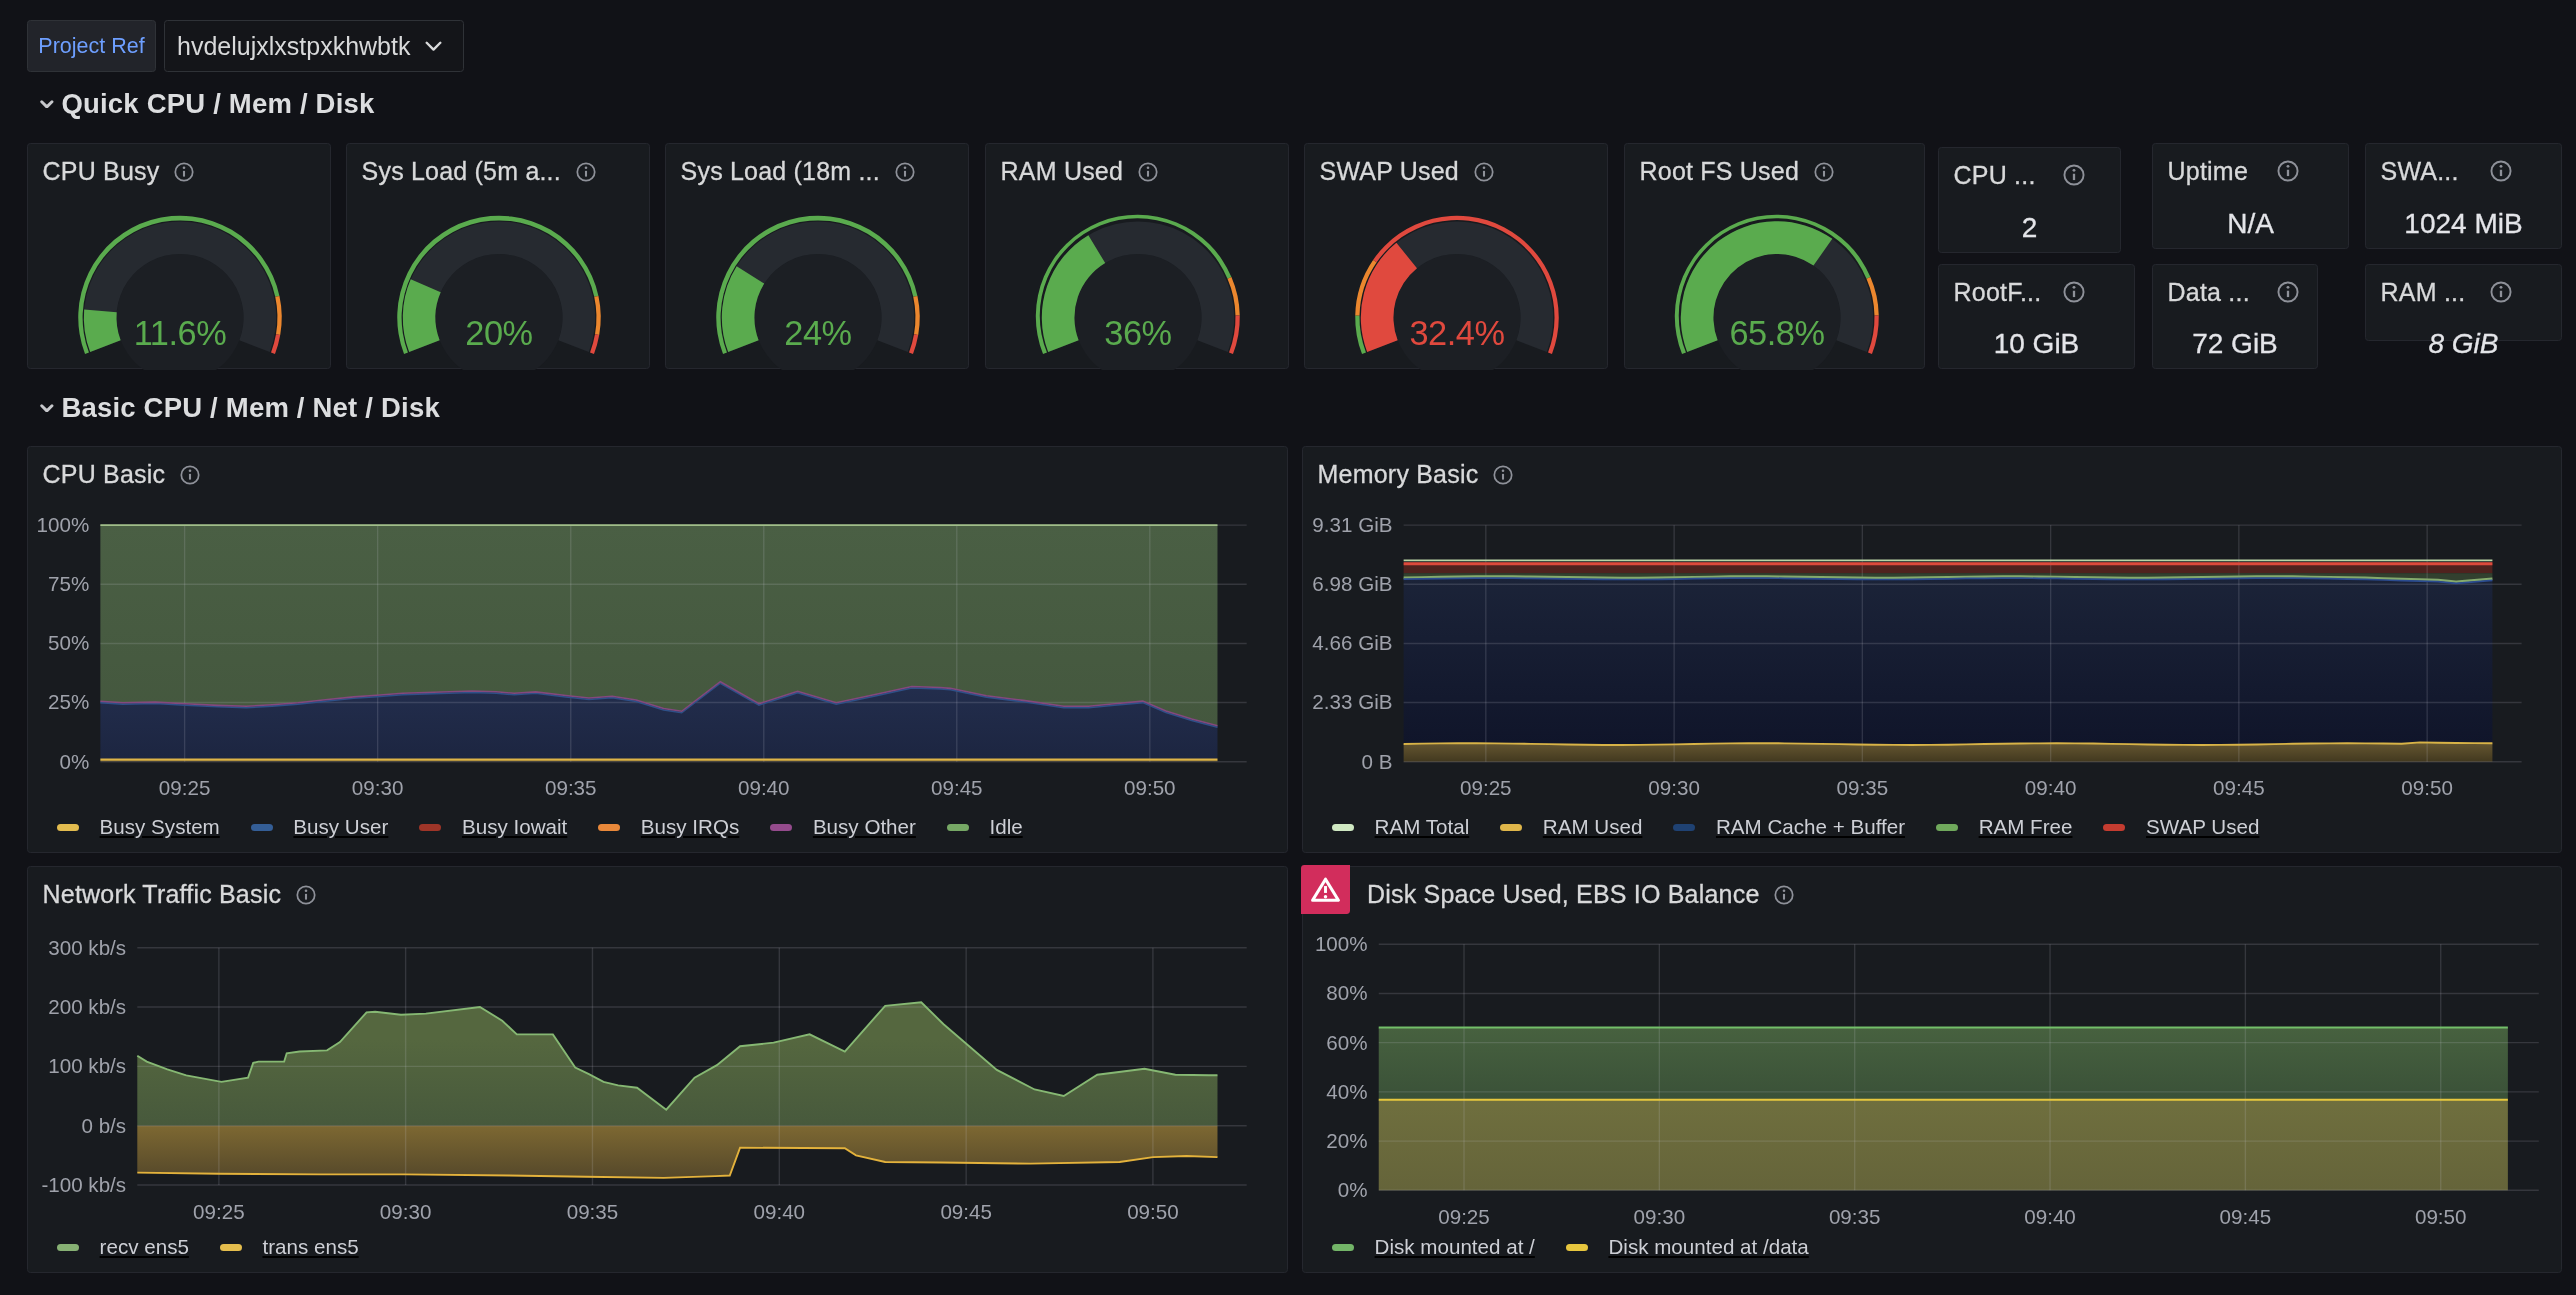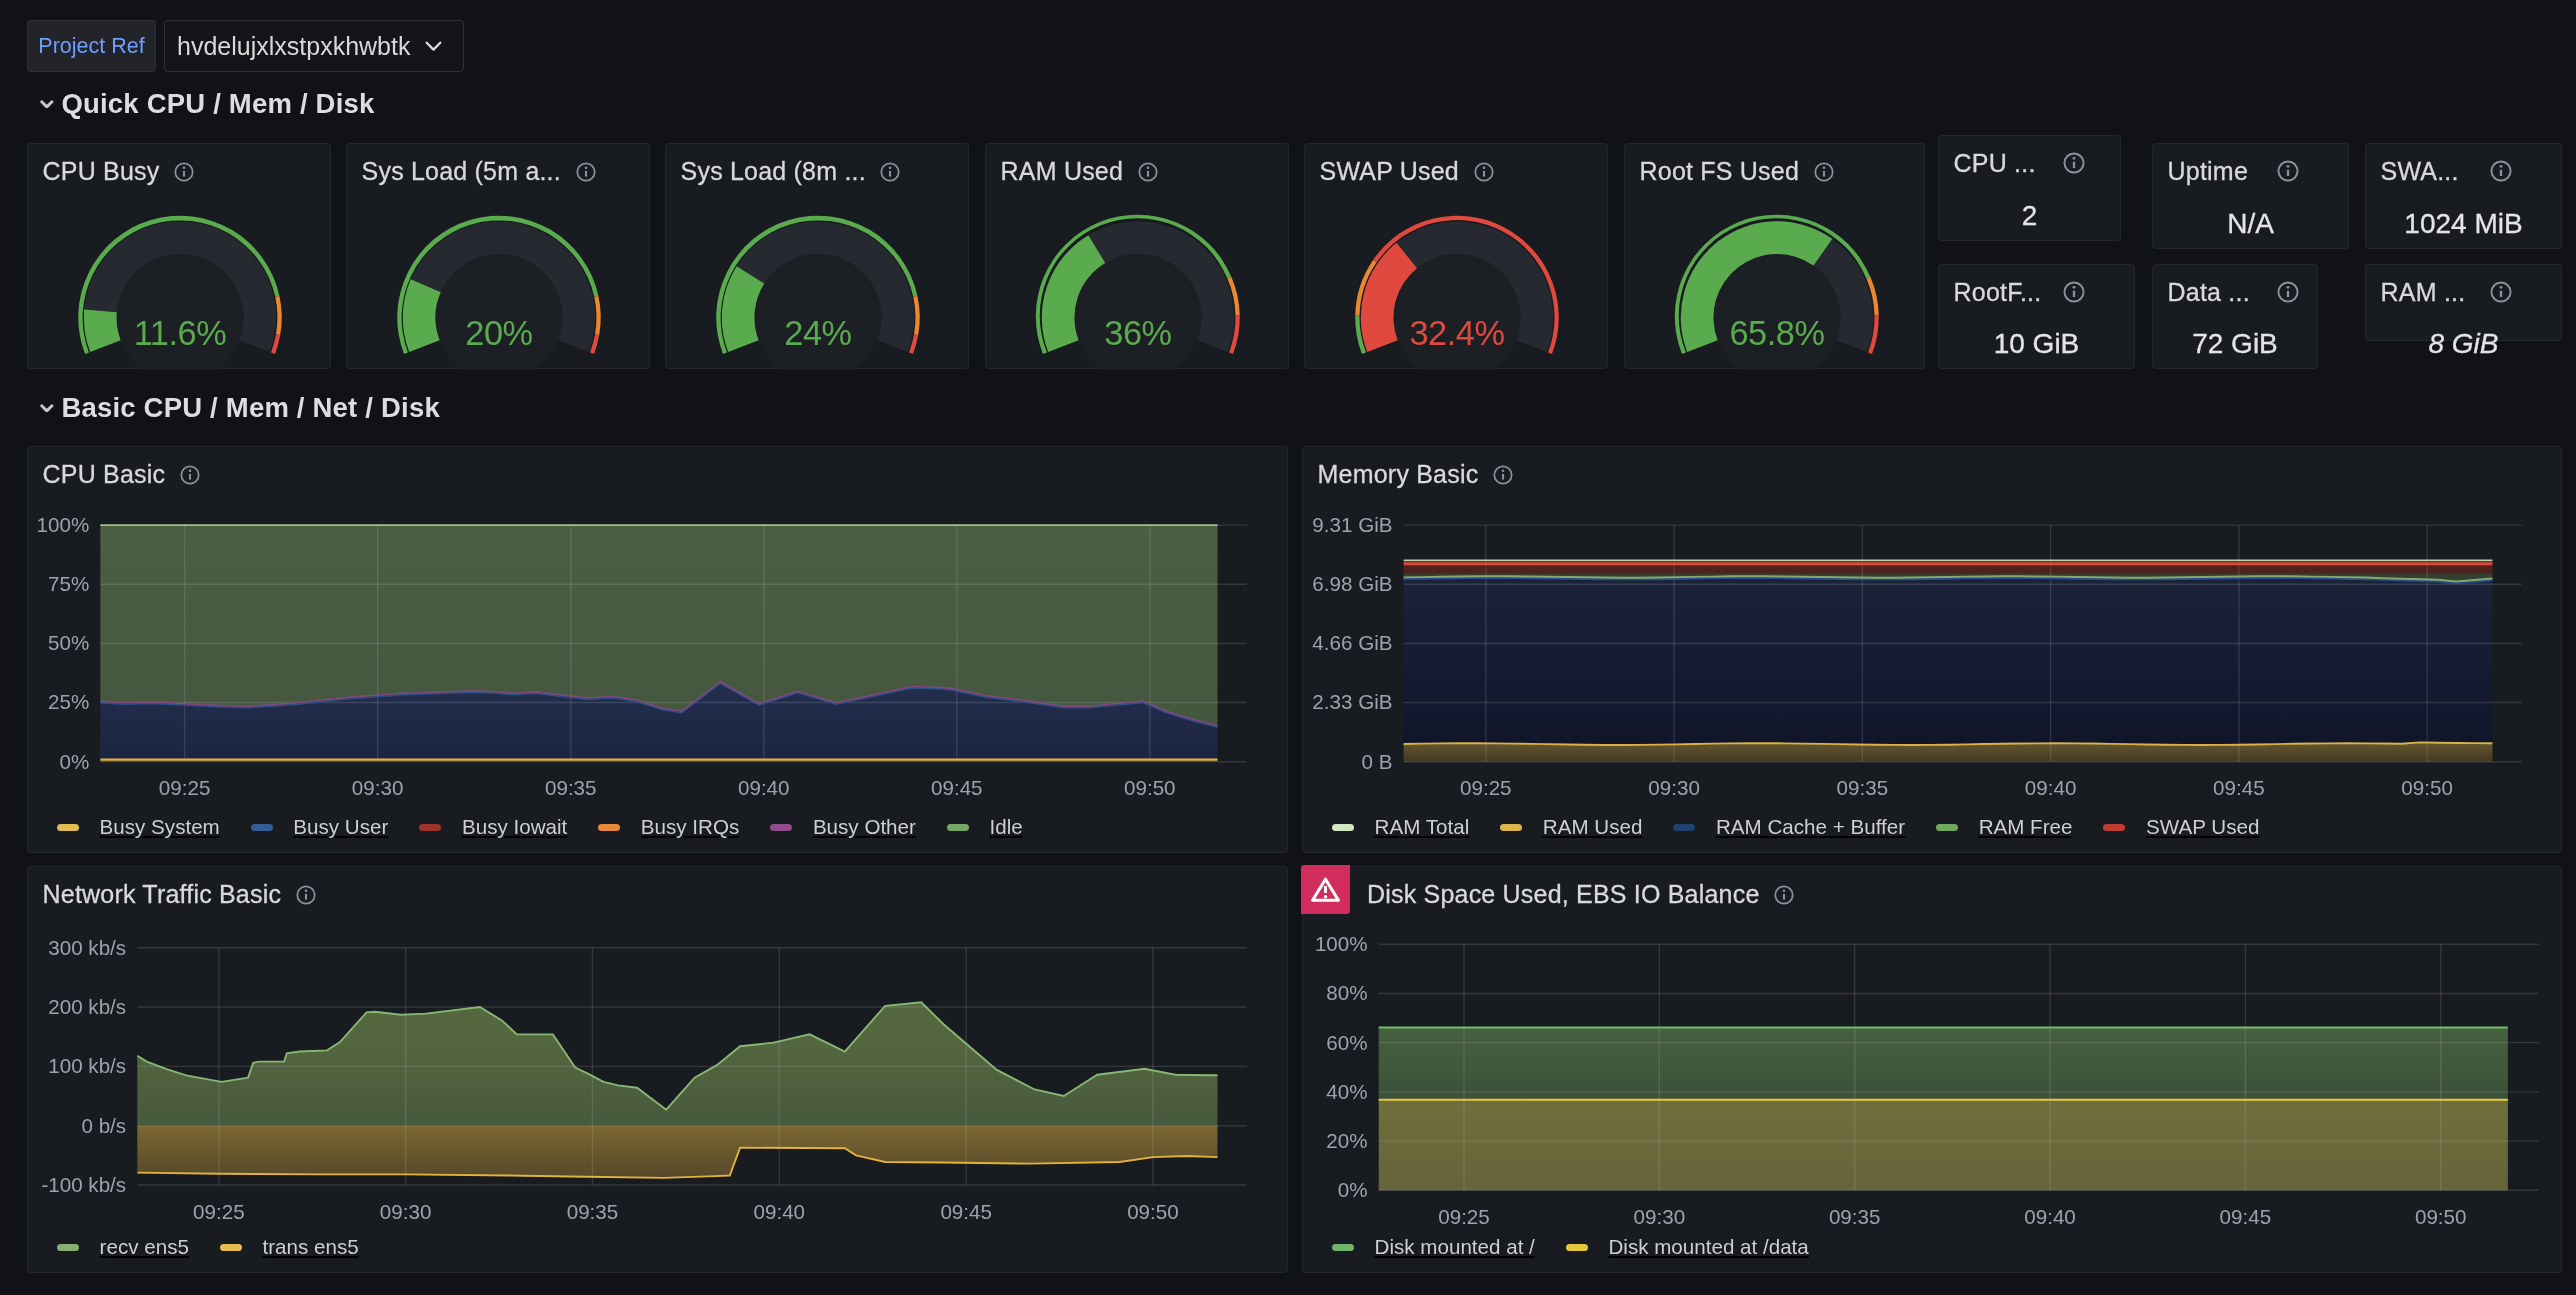--- a/index.html
+++ b/index.html
@@ -76,21 +76,21 @@
 <svg class="gsvg" width="304" height="226" viewBox="0 0 354 263">
       <path d="M66.4 244.5 A118.5 118.5 0 1 1 292.8 176.8 L287.9 177.8 A113.5 113.5 0 1 0 71 242.7 Z" fill="#5AAB4E"></path>
       <path d="M292.8 176.8 A118.5 118.5 0 0 1 293.7 222.4 L288.8 221.5 A113.5 113.5 0 0 0 287.9 177.8 Z" fill="#EB872E"></path>
       <path d="M293.7 222.4 A118.5 118.5 0 0 1 287.6 244.5 L283 242.7 A113.5 113.5 0 0 0 288.8 221.5 Z" fill="#E0493E"></path>
       <circle cx="177" cy="202" r="74" fill="#1C1F24"></circle>
       <path d="M72.4 242.1 A112 112 0 1 1 281.6 242.1 L246.1 228.5 A74 74 0 1 0 107.9 228.5 Z" fill="#262A30"></path>
       <path d="M72.4 242.1 A112 112 0 0 1 82.3 142.2 L114.4 162.5 A74 74 0 0 0 107.9 228.5 Z" fill="#5AAB4E"></path>
       <text x="177" y="234" text-anchor="middle" font-size="40" fill="#5AAB4E" font-weight="500" letter-spacing="-0.5">24%</text>
     </svg>
 <div class="ptitle">
-      <span class="t">Sys Load (8m ...</span>
+      <span class="t">Sys Load (18m ...</span>
       <svg class="info" width="20" height="20" viewBox="0 0 23 23">
         <circle cx="11.5" cy="11.5" r="10" fill="none" stroke="#8E9199" stroke-width="2"></circle>
         <line x1="11.5" y1="10.2" x2="11.5" y2="16.8" stroke="#8E9199" stroke-width="2.4"></line>
         <circle cx="11.5" cy="6.6" r="1.5" fill="#8E9199"></circle>
       </svg>
     </div>
 </div>
 <div class="panel" style="left:985px;top:143px;width:304px;height:226px;">
 <svg class="gsvg" width="304" height="226" viewBox="0 0 354 263">
       <path d="M66.4 244.5 A118.5 118.5 0 0 1 285.8 154.9 L281.2 156.9 A113.5 113.5 0 0 0 71 242.7 Z" fill="#5AAB4E"></path>
@@ -141,21 +141,21 @@
     </svg>
 <div class="ptitle">
       <span class="t">Root FS Used</span>
       <svg class="info" width="20" height="20" viewBox="0 0 23 23">
         <circle cx="11.5" cy="11.5" r="10" fill="none" stroke="#8E9199" stroke-width="2"></circle>
         <line x1="11.5" y1="10.2" x2="11.5" y2="16.8" stroke="#8E9199" stroke-width="2.4"></line>
         <circle cx="11.5" cy="6.6" r="1.5" fill="#8E9199"></circle>
       </svg>
     </div>
 </div>
-<div class="panel" style="left:1938px;top:135px;width:183px;height:106px;">
+<div class="panel" style="left:1938px;top:147px;width:183px;height:106px;">
 <div class="ptitle">
       <span class="t">CPU ...</span>
     </div>
 <div class="staticon"><svg class="info" width="20" height="20" viewBox="0 0 23 23">
         <circle cx="11.5" cy="11.5" r="10" fill="none" stroke="#8E9199" stroke-width="2"></circle>
         <line x1="11.5" y1="10.2" x2="11.5" y2="16.8" stroke="#8E9199" stroke-width="2.4"></line>
         <circle cx="11.5" cy="6.6" r="1.5" fill="#8E9199"></circle>
       </svg></div>
 <div class="statval" style="top:64px;">2</div>
 </div>

